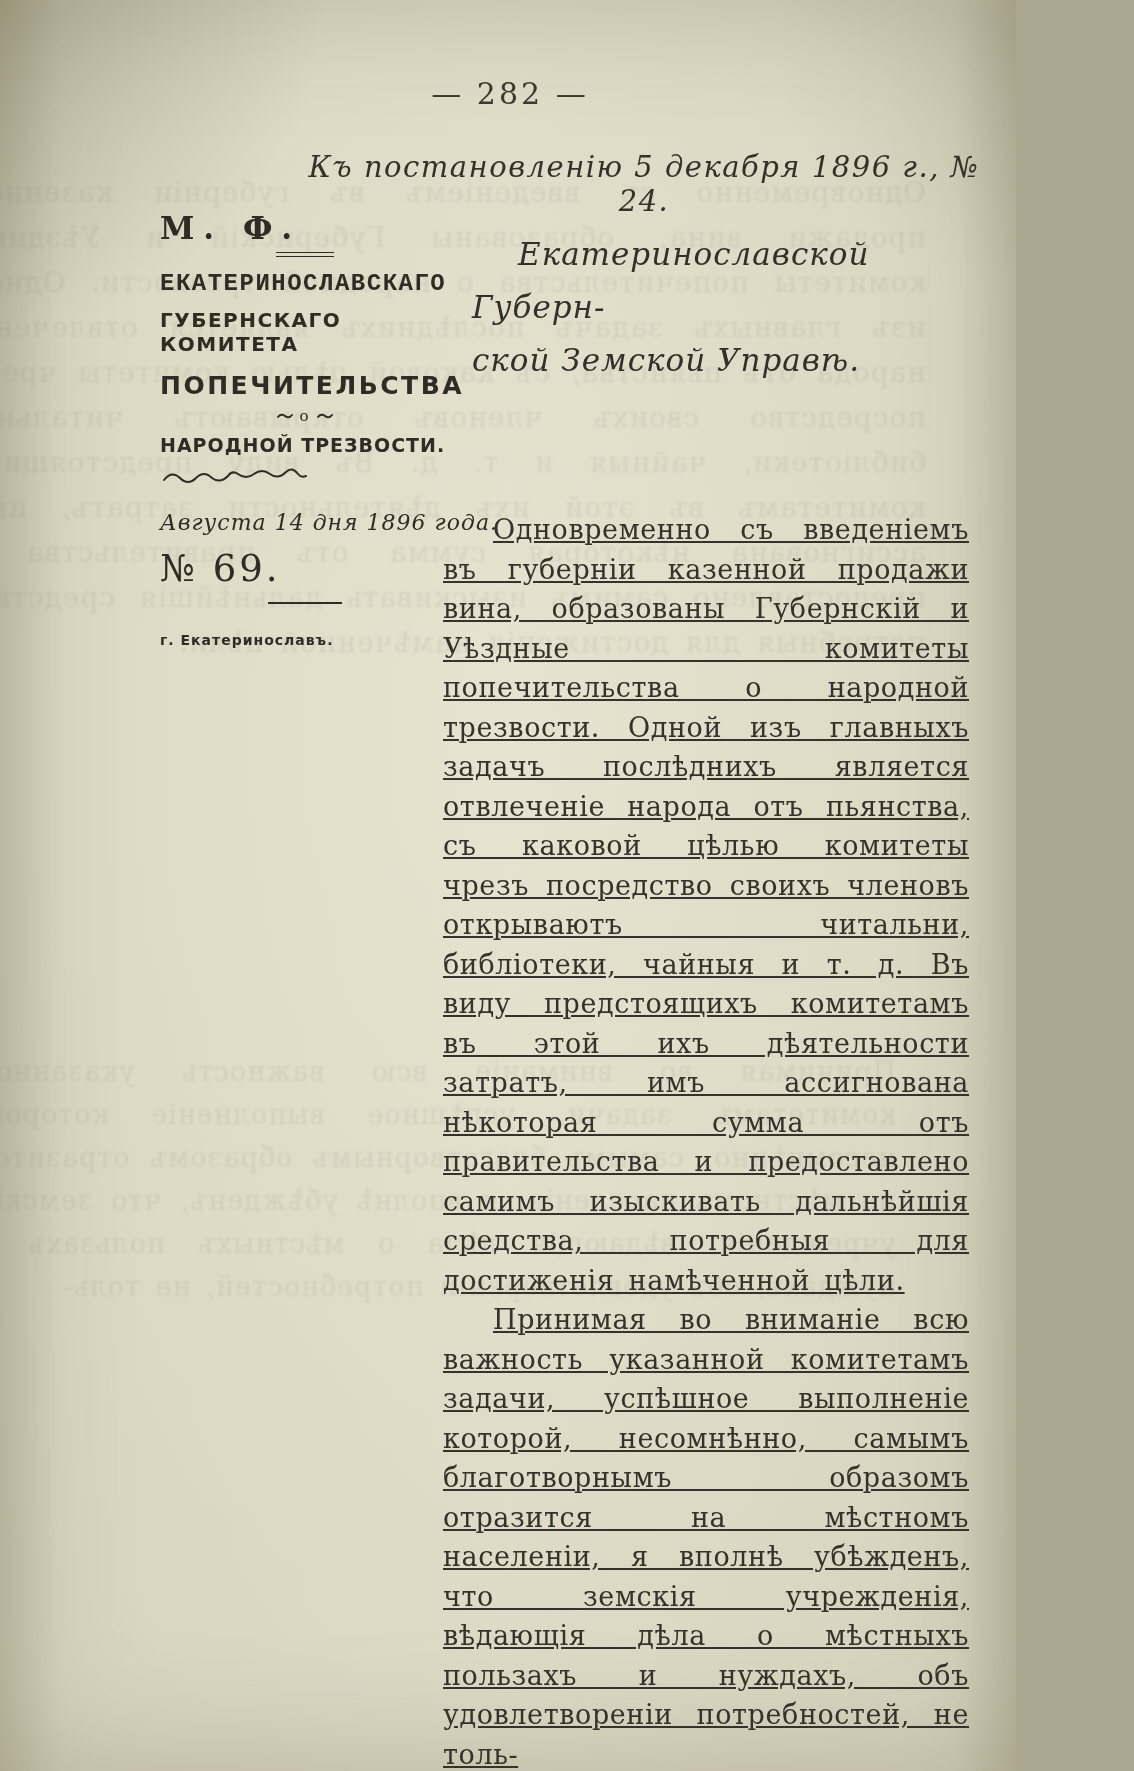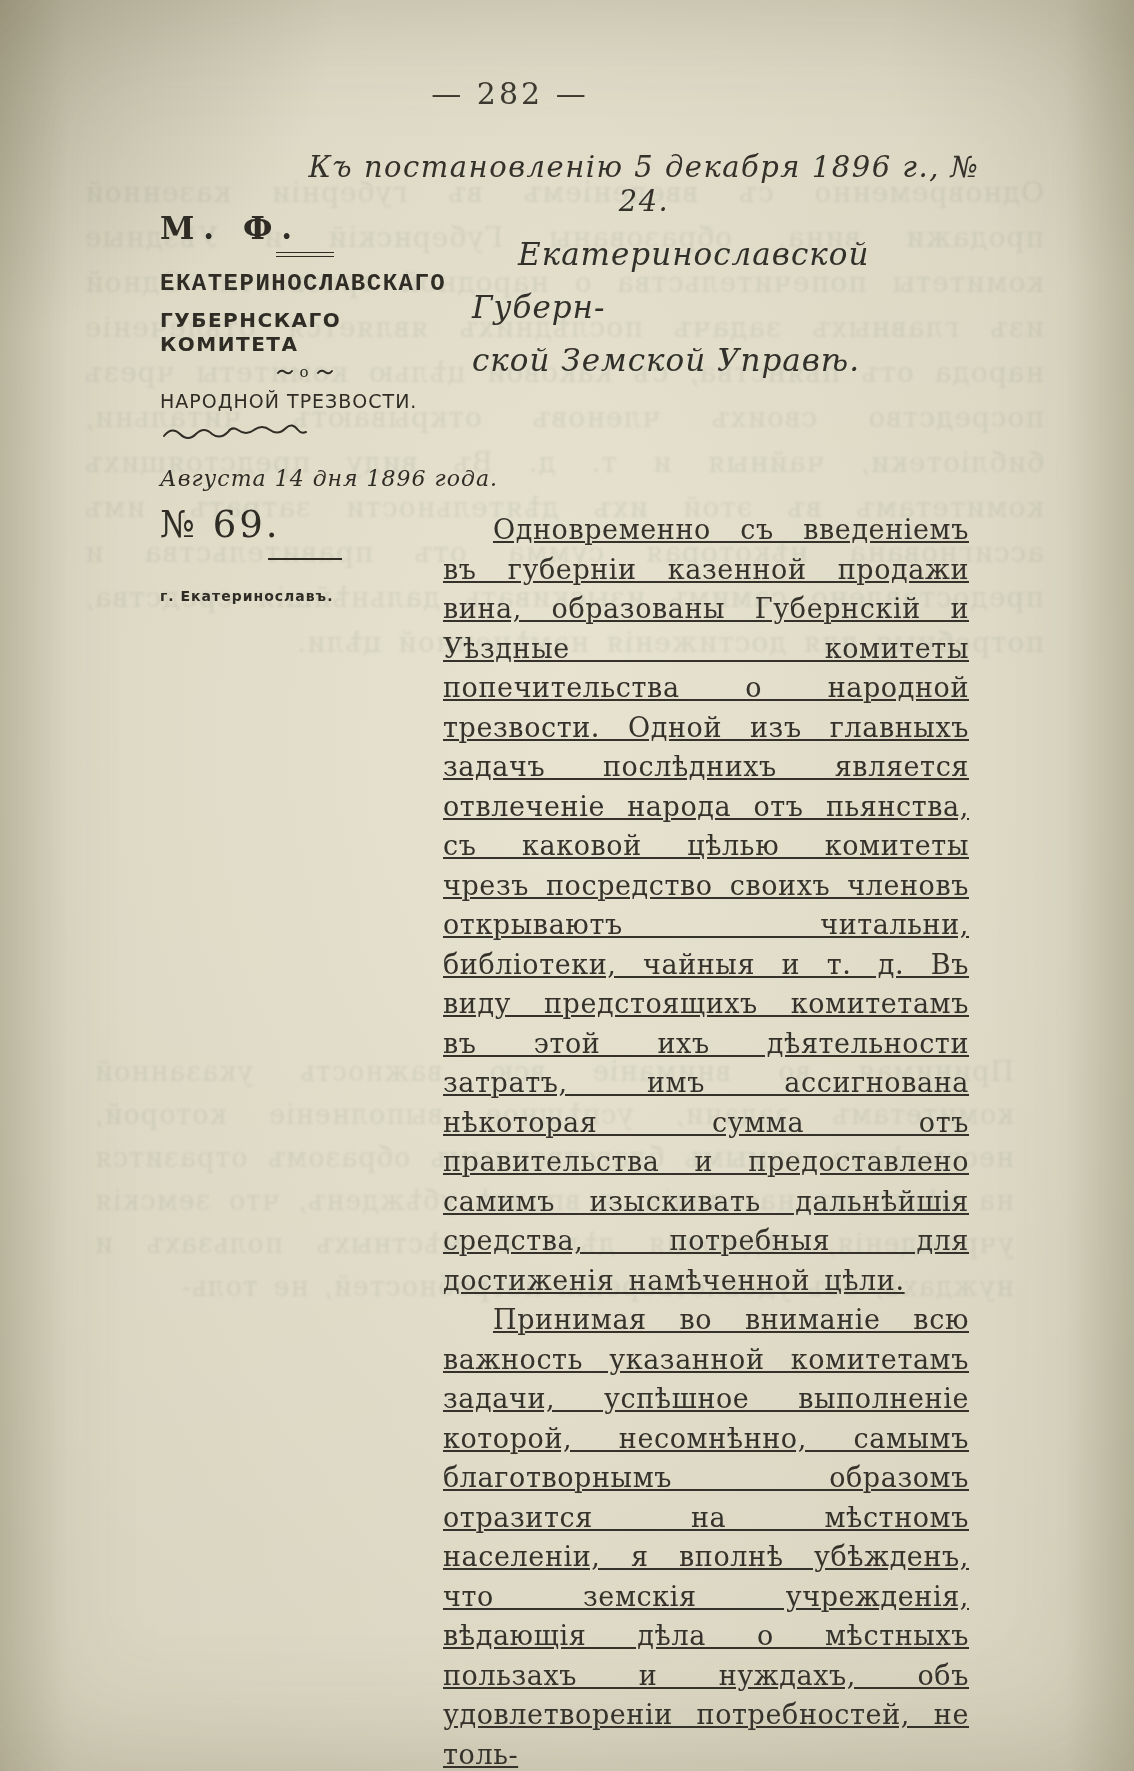--- a/index.html
+++ b/index.html
@@ -1,20 +1,20 @@
 <!DOCTYPE html>
 <html><head>
 <meta charset="utf-8">
 <style>
   * { box-sizing: border-box; }
   html, body { margin:0; padding:0; }
   body { width:1134px; height:1771px; background:#aaa68f; }
 
   .page {
-    position:relative; width:1134px; height:1771px; overflow:hidden;
+    position:relative; width:1016px; height:1771px; overflow:hidden;
     color:#35332b;
     font-family:"DejaVu Serif", serif;
     background:
       radial-gradient(circle at 0% 0%, rgba(70,62,38,0.22), rgba(0,0,0,0) 16%),
       radial-gradient(circle at 100% 2%, rgba(70,62,38,0.10), rgba(0,0,0,0) 12%),
       radial-gradient(ellipse 120% 100% at 50% 42%, rgba(255,252,235,0.30), rgba(0,0,0,0) 62%),
       linear-gradient(90deg, #c6c2ab 0%, #d8d4bf 6%, #dcd8c4 50%, #d7d3be 94%, #c3bfa8 100%);
     box-shadow: inset 0 0 130px rgba(90,78,45,0.28);
   }
 
@@ -75,21 +75,21 @@
   }
   .lh-title-4 {
     margin-top:15px; font-family:"DejaVu Sans", sans-serif; font-weight:bold;
     font-size:25px; letter-spacing:2.5px;
   }
   .lh-o {
     margin-top:7px; font-size:15px; letter-spacing:2px;
     display:flex; align-items:center; justify-content:center; gap:6px;
   }
   .lh-title-6 {
-    margin-top:9px; font-family:"DejaVu Sans", sans-serif; font-weight:normal;
+    margin-top:9px; font-family:"DejaVu Sans", sans-serif; font-weight:bold;
     font-size:19px; letter-spacing:1px;
   }
   .flourish { margin-top:12px; }
   .date-line {
     margin-top:20px; font-style:italic; font-size:22px; letter-spacing:1px;
     white-space:nowrap;
   }
   .doc-number { margin-top:12px; font-size:37px; letter-spacing:3px; }
   .num-rule { width:74px; border-top:2px solid #2e2c25; margin:12px auto 0; }
   .city {
@@ -127,20 +127,21 @@
   <div class="page-number">— 282 —</div>
 
   <div class="ref-line">Къ постановленію 5 декабря 1896 г., № 24.</div>
 
   <div class="letterhead">
     <div class="monogram">М. Ф.</div>
     <div class="mono-rule"></div>
 
     <div class="lh-title-2">ЕКАТЕРИНОСЛАВСКАГО</div>
     <div class="lh-title-3">ГУБЕРНСКАГО КОМИТЕТА</div>
+    <div class="lh-title-4">ПОПЕЧИТЕЛЬСТВА</div>
 
     <div class="lh-o">
       <svg width="16" height="8" viewBox="0 0 16 8">
           <path class="ink" d="M1,5 Q4,1 8,4 T15,3"></path>
         </svg>
       <span>о</span>
       <svg width="16" height="8" viewBox="0 0 16 8">
           <path class="ink" d="M1,5 Q4,1 8,4 T15,3"></path>
         </svg>
     </div>

